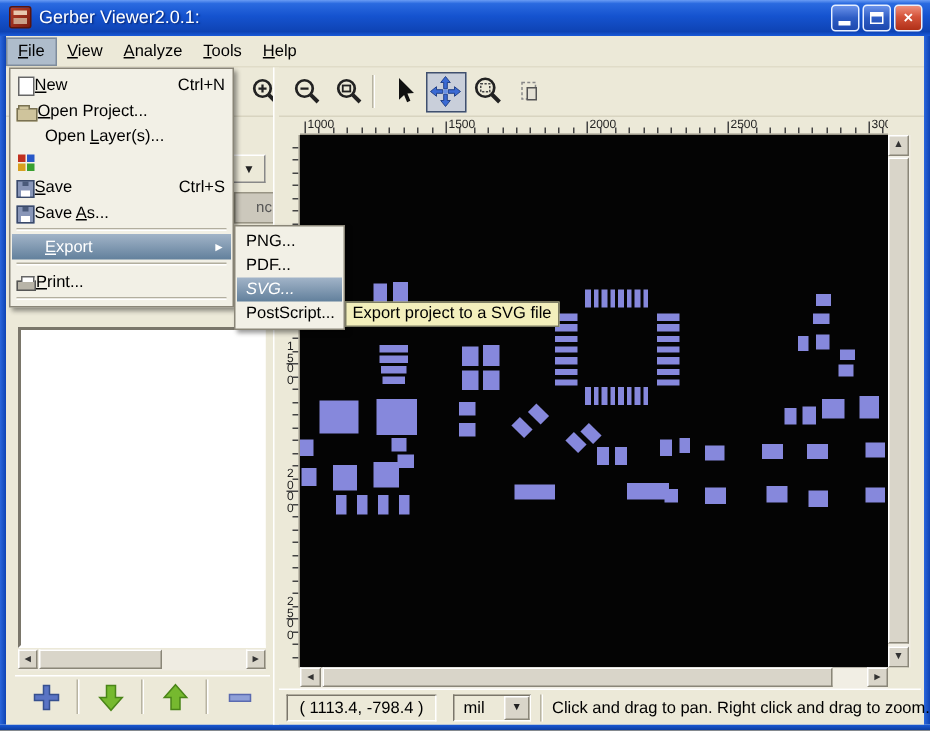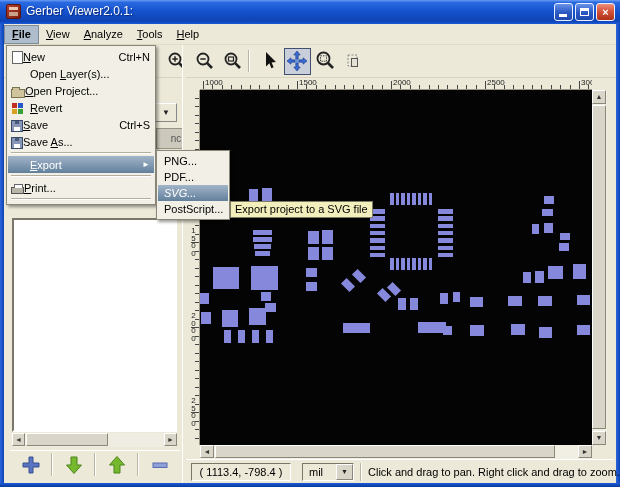--- a/index.html
+++ b/index.html
@@ -20,21 +20,21 @@
   .winbtn{position:absolute;top:3px;width:19px;height:18px;border-radius:3px;border:1px solid #e8f0ff;
     color:#fff;text-align:center;line-height:16px;font-size:11px;font-weight:bold;
     background:linear-gradient(180deg,#6a92ea,#2d5cc4 50%,#1d48ae);}
   .winbtn.close{background:linear-gradient(180deg,#f0907c,#d4533a 45%,#b03018);}
   .winbtn .minbar{position:absolute;left:4px;bottom:3px;width:8px;height:3px;background:#fff;}
   .winbtn .maxbox{position:absolute;left:4px;top:4px;width:9px;height:8px;border:1px solid #fff;border-top:3px solid #fff;}
   .client{position:absolute;left:4px;top:24px;width:612px;height:459px;background:#ece9d8;}
   
   .menubar{position:absolute;left:0;top:0;width:612px;height:21px;border-bottom:1px solid #e0dcc8;}
   .mb-item{position:relative;display:inline-block;height:19px;line-height:19px;padding:0 7px;margin-top:1px;}
-  .mb-item.active{background:#aebccb;border:1px solid #7e8c9c;line-height:17px;font-weight:bold;}
+  .mb-item.active{background:#aebccb;border:1px solid #7e8c9c;line-height:17px;}
   
   .toolbar{position:absolute;left:0;top:21px;width:612px;height:33px;border-bottom:1px solid #d8d4c0;}
   .tb-btn{position:absolute;top:3px;width:27px;height:27px;padding:1px;}
   .tb-btn.active{background:#c9cfda;border:1px solid #40506e;padding:0;}
   .tb-sep{position:absolute;top:5px;width:2px;height:22px;border-left:1px solid #b8b4a2;border-right:1px solid #fff;}
   
   .sidebar{position:absolute;left:4px;top:21px;width:174px;height:438px;}
   .combo-frag{position:absolute;left:147px;top:58px;width:22px;height:19px;background:#ece9d8;
     border:1px solid #888;border-top-color:#fff;border-left-color:#fff;text-align:center;line-height:17px;font-size:8px;color:#222;}
   .nc-box{position:absolute;left:148px;top:83px;width:40px;height:21px;background:#ccc8bc;border:1px solid #989484;
@@ -398,30 +398,29 @@
       <div class="status-help">Click and drag to pan. Right click and drag to zoom.</div>
     </div>
 
     <div class="menu" id="filemenu">
         <div class="mi">
           <span class="mi-icon ic-new"></span>
           <span class="mi-label"><u>N</u>ew</span>
           <span class="mi-short">Ctrl+N</span>
         </div>
         <div class="mi">
+          <span class="mi-icon ic-open"></span>
+          <span class="mi-label"><u>O</u>pen Project...</span>
+        </div>
+        <div class="mi">
           <span class="mi-icon"></span>
           <span class="mi-label">Open <u>L</u>ayer(s)...</span>
         </div>
         <div class="mi">
-          <span class="mi-icon ic-open"></span>
-          <span class="mi-label"><u>O</u>pen Project...</span>
-        </div>
-        <div class="mi">
           <span class="mi-icon ic-revert"></span>
-          <span class="mi-label"><u>R</u>evert</span>
         </div>
         <div class="mi">
           <span class="mi-icon ic-save"></span>
           <span class="mi-label"><u>S</u>ave</span>
           <span class="mi-short">Ctrl+S</span>
         </div>
         <div class="mi">
           <span class="mi-icon ic-saveas"></span>
           <span class="mi-label">Save <u>A</u>s...</span>
         </div>

